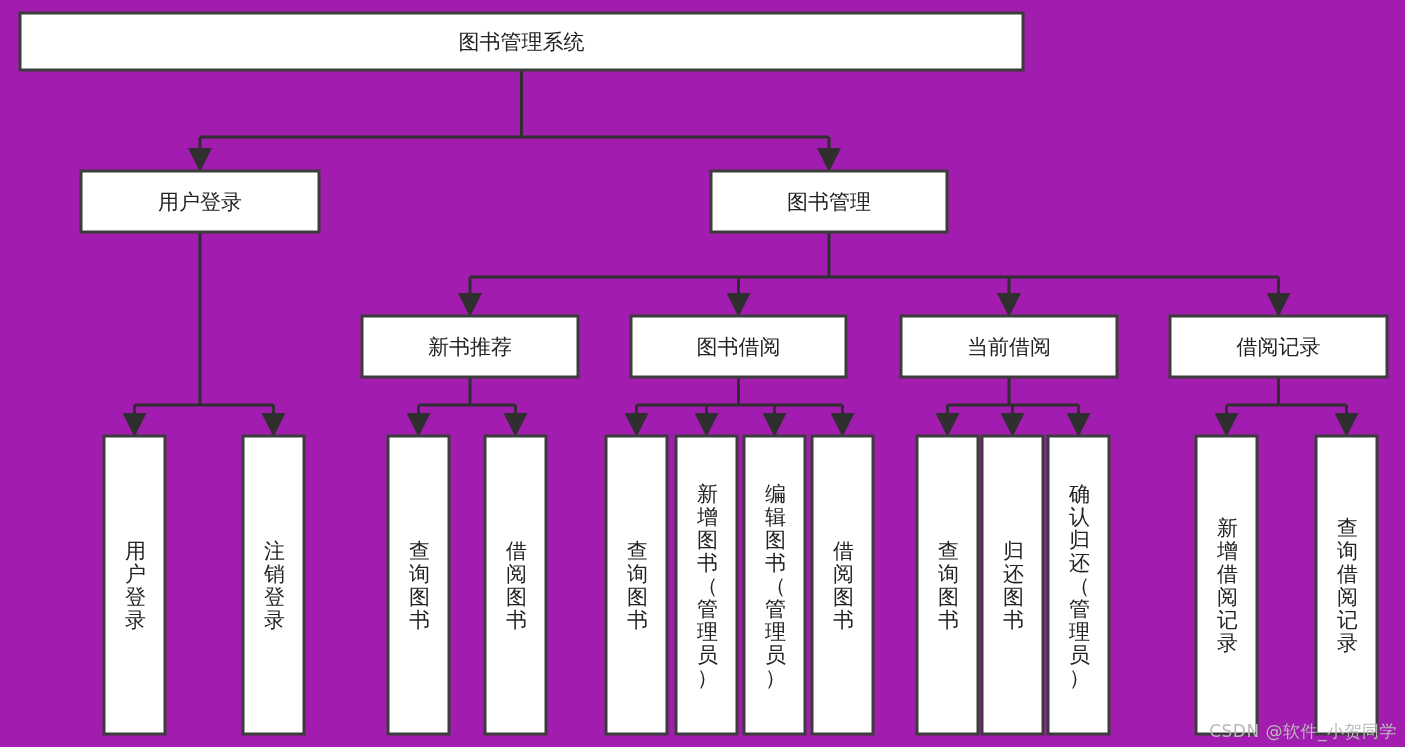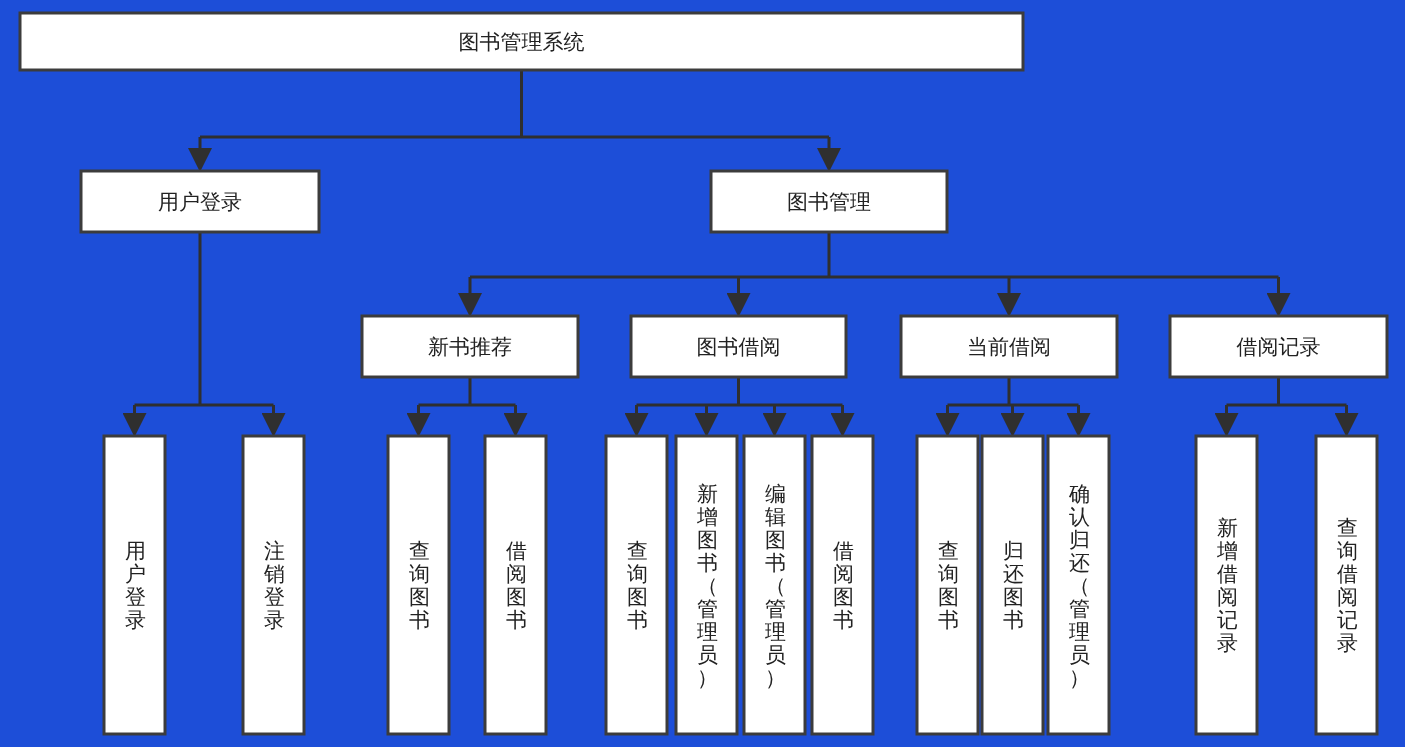--- a/index.html
+++ b/index.html
@@ -1,18 +1,18 @@
 <!DOCTYPE html>
 <html><head>
 <meta charset="utf-8">
 <style>
   html,body{margin:0;padding:0;background:#ffffff;}
   body{width:1405px;height:747px;overflow:hidden;
        font-family:"DejaVu Sans","Liberation Sans",sans-serif;}
-  #stage{position:relative;width:1405px;height:747px;background:#1d4ed8;}
+  #stage{position:relative;width:1405px;height:747px;background:#a21caf;}
   svg{position:absolute;left:0;top:0;width:1405px;height:747px;}
   .node-rect{fill:#ffffff;stroke:#3c3c3c;stroke-width:3;}
   .edge{stroke:#2f2f2f;stroke-width:3;fill:none;}
   .node-label{font-family:"DejaVu Sans","Liberation Sans",sans-serif;
               fill:#222;font-size:21px;dominant-baseline:middle;text-anchor:middle;}
   .leaf-label{font-family:"DejaVu Sans","Liberation Sans",sans-serif;
               fill:#222;font-size:21px;text-anchor:middle;}
   .watermark{position:absolute;right:8px;bottom:4px;color:#b9b9b9;
              font-size:17px;letter-spacing:.5px;white-space:nowrap;
              font-family:"DejaVu Sans","Liberation Sans",sans-serif;}
@@ -138,13 +138,14 @@
         <g>
           <rect x="1196" y="436" width="61" height="298" class="node-rect"></rect>
           <text x="1227.5" class="leaf-label"><tspan x="1227.5" y="535">新</tspan><tspan x="1227.5" y="558">增</tspan><tspan x="1227.5" y="581">借</tspan><tspan x="1227.5" y="604">阅</tspan><tspan x="1227.5" y="627">记</tspan><tspan x="1227.5" y="650">录</tspan></text>
         </g>
         <g>
           <rect x="1316" y="436" width="61" height="298" class="node-rect"></rect>
           <text x="1347.5" class="leaf-label"><tspan x="1347.5" y="535">查</tspan><tspan x="1347.5" y="558">询</tspan><tspan x="1347.5" y="581">借</tspan><tspan x="1347.5" y="604">阅</tspan><tspan x="1347.5" y="627">记</tspan><tspan x="1347.5" y="650">录</tspan></text>
         </g>
       </g>
   </svg>
+  <div class="watermark">CSDN @软件_小贺同学</div>
 </div>
 
 </body></html>

